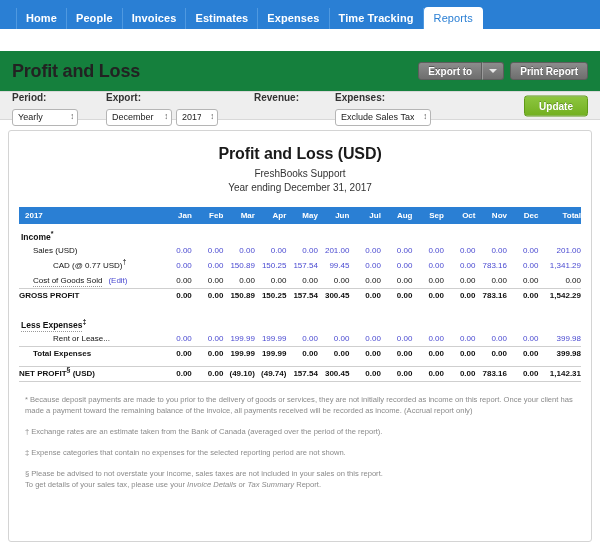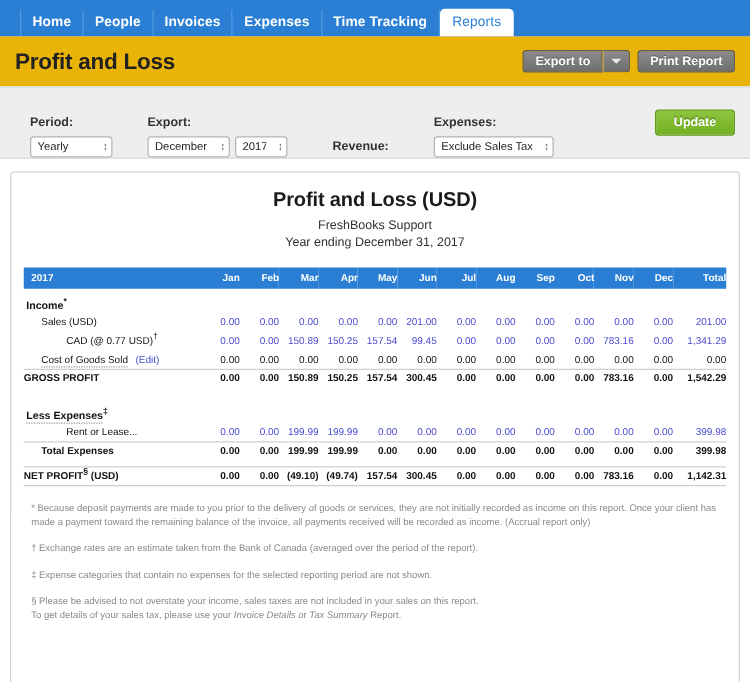--- a/index.html
+++ b/index.html
@@ -48,21 +48,22 @@
     padding: 0 10px;
   }
 
   
   .titlebar {
     height: 40px;
     display: flex;
     align-items: center;
     justify-content: space-between;
     padding: 0 12px 0 12px;
-    background:#eab308;
+    background:#15803d;
+    margin-top:22px;
   }
   .page-title {
     font-size: 18px;
     font-weight: bold;
     color: #222222;
     letter-spacing: -0.2px;
   }
   .title-actions { display: flex; align-items: center; gap: 6px; }
   .btn-grey {
     background: linear-gradient(#8c8c8c, #6e6e6e);
@@ -94,24 +95,24 @@
     border-right: 4px solid transparent;
     border-top: 4px solid #e8e8e8;
     display:block;
   }
 
   
   .filterbar {
     background: #eeeeee;
     border-top: 1px solid #d8d8d8;
     border-bottom: 1px solid #d8d8d8;
-    height: 58px;
+    height: 29px;
     display: flex;
-    align-items: flex-end;
-    padding: 0 24px;
+    align-items: flex-start;
+    padding: 0 12px;
     position: relative;
   }
   .filter-group { margin-right: 28px; }
   .filter-group.g-ending { margin-right: 36px; }
   .filter-group.g-revenue { margin-right: 36px; }
   .filter-label {
     font-size: 10px;
     font-weight: bold;
     color: #333333;
     display: block;
@@ -259,20 +260,21 @@
 </head>
 <body>
 
 <div id="app">
 
   <div class="navbar">
     <div id="nav-tabs" style="display:flex;align-items:flex-end;">
         <div class="nav-tab">Home</div>
         <div class="nav-tab">People</div>
         <div class="nav-tab">Invoices</div>
+        <div class="nav-tab">Estimates</div>
         <div class="nav-tab">Expenses</div>
         <div class="nav-tab">Time Tracking</div>
         <div class="nav-tab active">Reports</div>
       </div>
   </div>
 
   <div class="titlebar">
     <div class="page-title">Profit and Loss</div>
     <div class="title-actions">
       <div class="btn-split">

